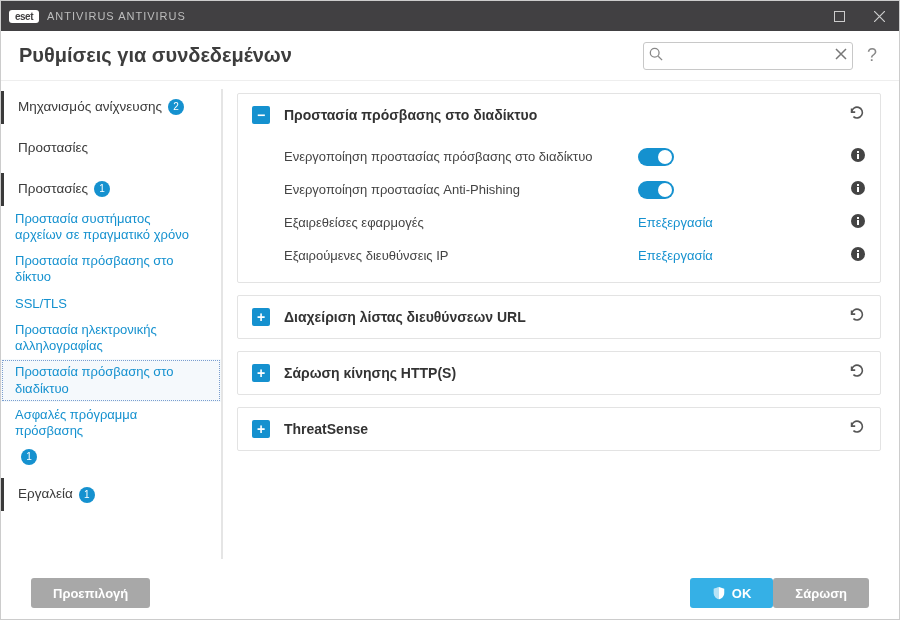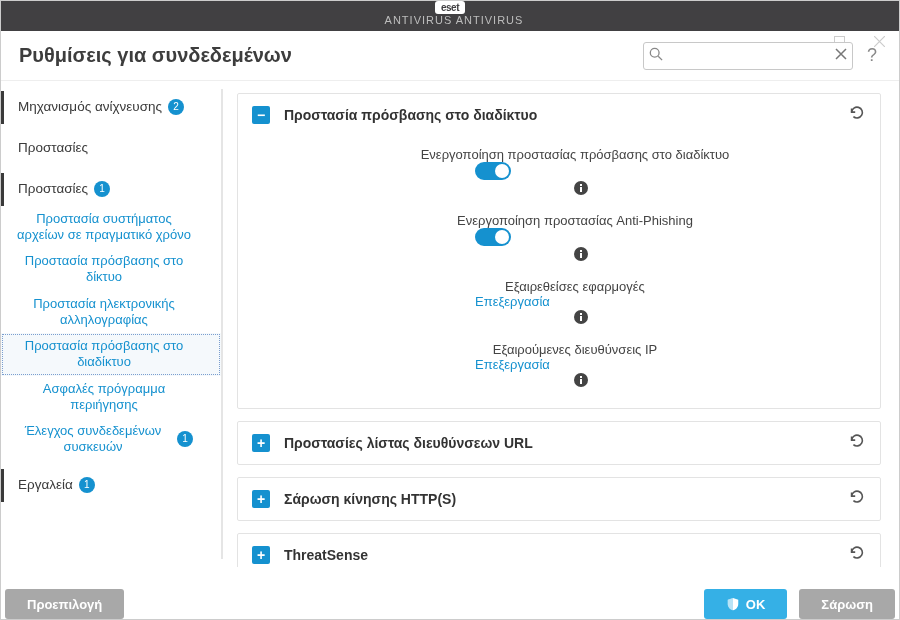--- a/index.html
+++ b/index.html
@@ -1,67 +1,67 @@
 <!DOCTYPE html>
 <html><head>
 <meta charset="utf-8">
 <style>
 * { margin: 0; padding: 0; box-sizing: border-box; font-family: "Segoe UI", Arial, sans-serif; }
 body { width: 900px; height: 620px; background: #fff; overflow: hidden; display: flex; flex-direction: column; border: 1px solid #ccc; }
 
 
-.titlebar { height: 30px; background: #414042; color: #fff; display: flex; align-items: center; padding: 0 0 0 8px; font-size: 12px; flex-direction: column; }
+.titlebar { height: 30px; background: #414042; color: #fff; display: flex; align-items: center; padding: 0 0 0 8px; font-size: 12px; }
 .titlebar .logo { background: #fff; color: #414042; font-weight: bold; padding: 1px 6px; border-radius: 3px; font-size: 10px; letter-spacing: -0.5px; margin-right: 8px; }
 .titlebar .product { color: #bdbdbd; letter-spacing: 1px; font-size: 11px; }
 .titlebar .win-controls { margin-left: auto; display: flex; }
 .titlebar .win-controls span { width: 40px; height: 30px; display: flex; align-items: center; justify-content: center; color: #ccc; cursor: pointer; }
 
 
 .header { height: 50px; display: flex; align-items: center; padding: 0 18px; border-bottom: 1px solid #eee; }
 .header h1 { font-size: 20px; font-weight: 600; color: #3d3d3d; flex: 1; }
 .search-wrap { position: relative; width: 210px; margin-right: 10px; }
 .search-wrap input { width: 100%; height: 28px; border: 1px solid #c8c8c8; border-radius: 3px; padding: 0 26px; font-size: 13px; }
 .search-wrap .sicon { position: absolute; left: 6px; top: 5px; color: #888; font-size: 14px; }
 .search-wrap .clear { position: absolute; right: 6px; top: 5px; color: #777; cursor: pointer; font-size: 14px; }
 .help { color: #888; font-size: 18px; cursor: pointer; padding: 0 4px; }
 
 
 .body { flex: 1; display: flex; min-height: 0; }
-.sidebar { width: 220px; padding: 10px 0 10px 0; overflow-y: auto; font-size: 13.5px; text-align: center; }
+.sidebar { width: 220px; padding: 10px 0 10px 0; overflow-y: auto; font-size: 13.5px; }
 .sidebar .item { display: flex; align-items: center; padding: 8px 14px; color: #333; cursor: pointer; line-height: 1.25; }
 .sidebar .item.top { font-weight: 400; color: #3a3a3a; border-left: 3px solid transparent; }
 .sidebar .item.top.marked { border-left: 3px solid #3a3a3a; }
 .sidebar .item.sub { color: #1591cf; padding: 5px 28px 5px 14px; font-size: 13px; }
 .sidebar .item.sub .txt { flex: 1; }
 .sidebar .item.selected { outline: 1px dotted #7a9ecf; outline-offset: -2px; background: #f5f9fc; }
 .sidebar .badge { display: inline-flex; min-width: 16px; height: 16px; border-radius: 8px; background: #1591cf; color: #fff; font-size: 10px; align-items: center; justify-content: center; margin-left: 6px; padding: 0 4px; }
 .sidebar .sep { height: 8px; }
 
 .divider { width: 2px; background: #e5e5e5; margin: 8px 0; }
 
 
 .main { flex: 1; padding: 12px 18px 12px 14px; overflow-y: auto; }
 .panel { border: 1px solid #e3e3e3; border-radius: 2px; margin-bottom: 12px; background: #fff; }
 .panel-header { display: flex; align-items: center; padding: 10px 14px; cursor: pointer; }
 .panel-header .toggle { width: 18px; height: 18px; background: #1591cf; color: #fff; border-radius: 2px; display: flex; align-items: center; justify-content: center; font-weight: bold; font-size: 14px; margin-right: 14px; line-height: 1; }
 .panel-header .title { font-weight: 600; color: #333; font-size: 14px; flex: 1; }
 .panel-header .undo { color: #555; cursor: pointer; }
 .panel-body { padding: 4px 0 10px 0; }
-.row { display: flex; align-items: center; padding: 7px 14px 7px 46px; font-size: 13px; color: #444; flex-direction: column; }
+.row { display: flex; align-items: center; padding: 7px 14px 7px 46px; font-size: 13px; color: #444; }
 .row .label { flex: 1; }
 .row .link { color: #1591cf; cursor: pointer; margin-right: auto; }
 .row .ctrl { width: 200px; display: flex; }
 .row .info { color: #444; cursor: pointer; margin-left: 12px; }
 
 
 .switch { width: 36px; height: 18px; background: #1591cf; border-radius: 9px; position: relative; cursor: pointer; }
 .switch::after { content: ""; position: absolute; width: 14px; height: 14px; background: #fff; border-radius: 50%; top: 2px; right: 2px; }
 
 
-.footer { height: 52px; display: flex; align-items: flex-end; padding: 0 4px; gap: 12px; }
+.footer { height: 52px; display: flex; align-items: center; padding: 0 30px; }
 .btn { height: 30px; padding: 0 22px; border: none; border-radius: 3px; font-size: 13px; font-weight: 600; cursor: pointer; color: #fff; display: inline-flex; align-items: center; gap: 6px; }
 .btn.gray { background: #a8a8a8; }
 .btn.blue { background: #35b0e6; }
 
 svg.undo-icon { width: 18px; height: 18px; }
 svg.info-icon { width: 16px; height: 16px; }
 svg.shield { width: 14px; height: 14px; }
 </style>
 </head>
 <body>
@@ -117,30 +117,32 @@
         <span class="txt">Προστασίες</span>
         <span class="badge">1</span>
       </div>
       <div class="item sub">
         <span class="txt">Προστασία συστήματος αρχείων σε πραγματικό χρόνο</span>
       </div>
       <div class="item sub">
         <span class="txt">Προστασία πρόσβασης στο δίκτυο</span>
       </div>
       <div class="item sub">
+        <span class="txt">SSL/TLS</span>
+      </div>
+      <div class="item sub">
         <span class="txt">Προστασία ηλεκτρονικής αλληλογραφίας</span>
       </div>
       <div class="item sub selected">
         <span class="txt">Προστασία πρόσβασης στο διαδίκτυο</span>
       </div>
       <div class="item sub">
-        <span class="txt">Ασφαλές πρόγραμμα περιήγησης</span>
-      </div>
-      <div class="item sub">
-        <span class="txt">Έλεγχος συνδεδεμένων συσκευών</span>
+        <span class="txt">Ασφαλές πρόγραμμα πρόσβασης</span>
+      </div>
+      <div class="item sub">
         <span class="badge">1</span>
       </div>
       <div class="sep"></div>
       <div class="item top marked">
         <span class="txt">Εργαλεία</span>
         <span class="badge">1</span>
       </div>
       <div class="sep"></div>
     </div>
   <div class="divider"></div>
@@ -197,21 +199,21 @@
                 <circle cx="8" cy="8" r="7" fill="#444"></circle>
                 <rect x="7" y="7" width="2" height="5" fill="#fff"></rect>
                 <rect x="7" y="4" width="2" height="2" fill="#fff"></rect>
               </svg></span>
           </div>
         </div>
       </div>
       <div class="panel">
         <div class="panel-header">
           <span class="toggle">+</span>
-          <span class="title">Προστασίες λίστας διευθύνσεων URL</span>
+          <span class="title">Διαχείριση λίστας διευθύνσεων URL</span>
           <span class="undo"><svg class="undo-icon" viewBox="0 0 20 20">
               <path d="M4 9 A6 6 0 1 1 6 14" fill="none" stroke="#555" stroke-width="1.8"></path>
               <path d="M4 5 L4 9 L8 9" fill="none" stroke="#555" stroke-width="1.8"></path>
             </svg></span>
         </div>
       </div>
       <div class="panel">
         <div class="panel-header">
           <span class="toggle">+</span>
           <span class="title">Σάρωση κίνησης HTTP(S)</span>

